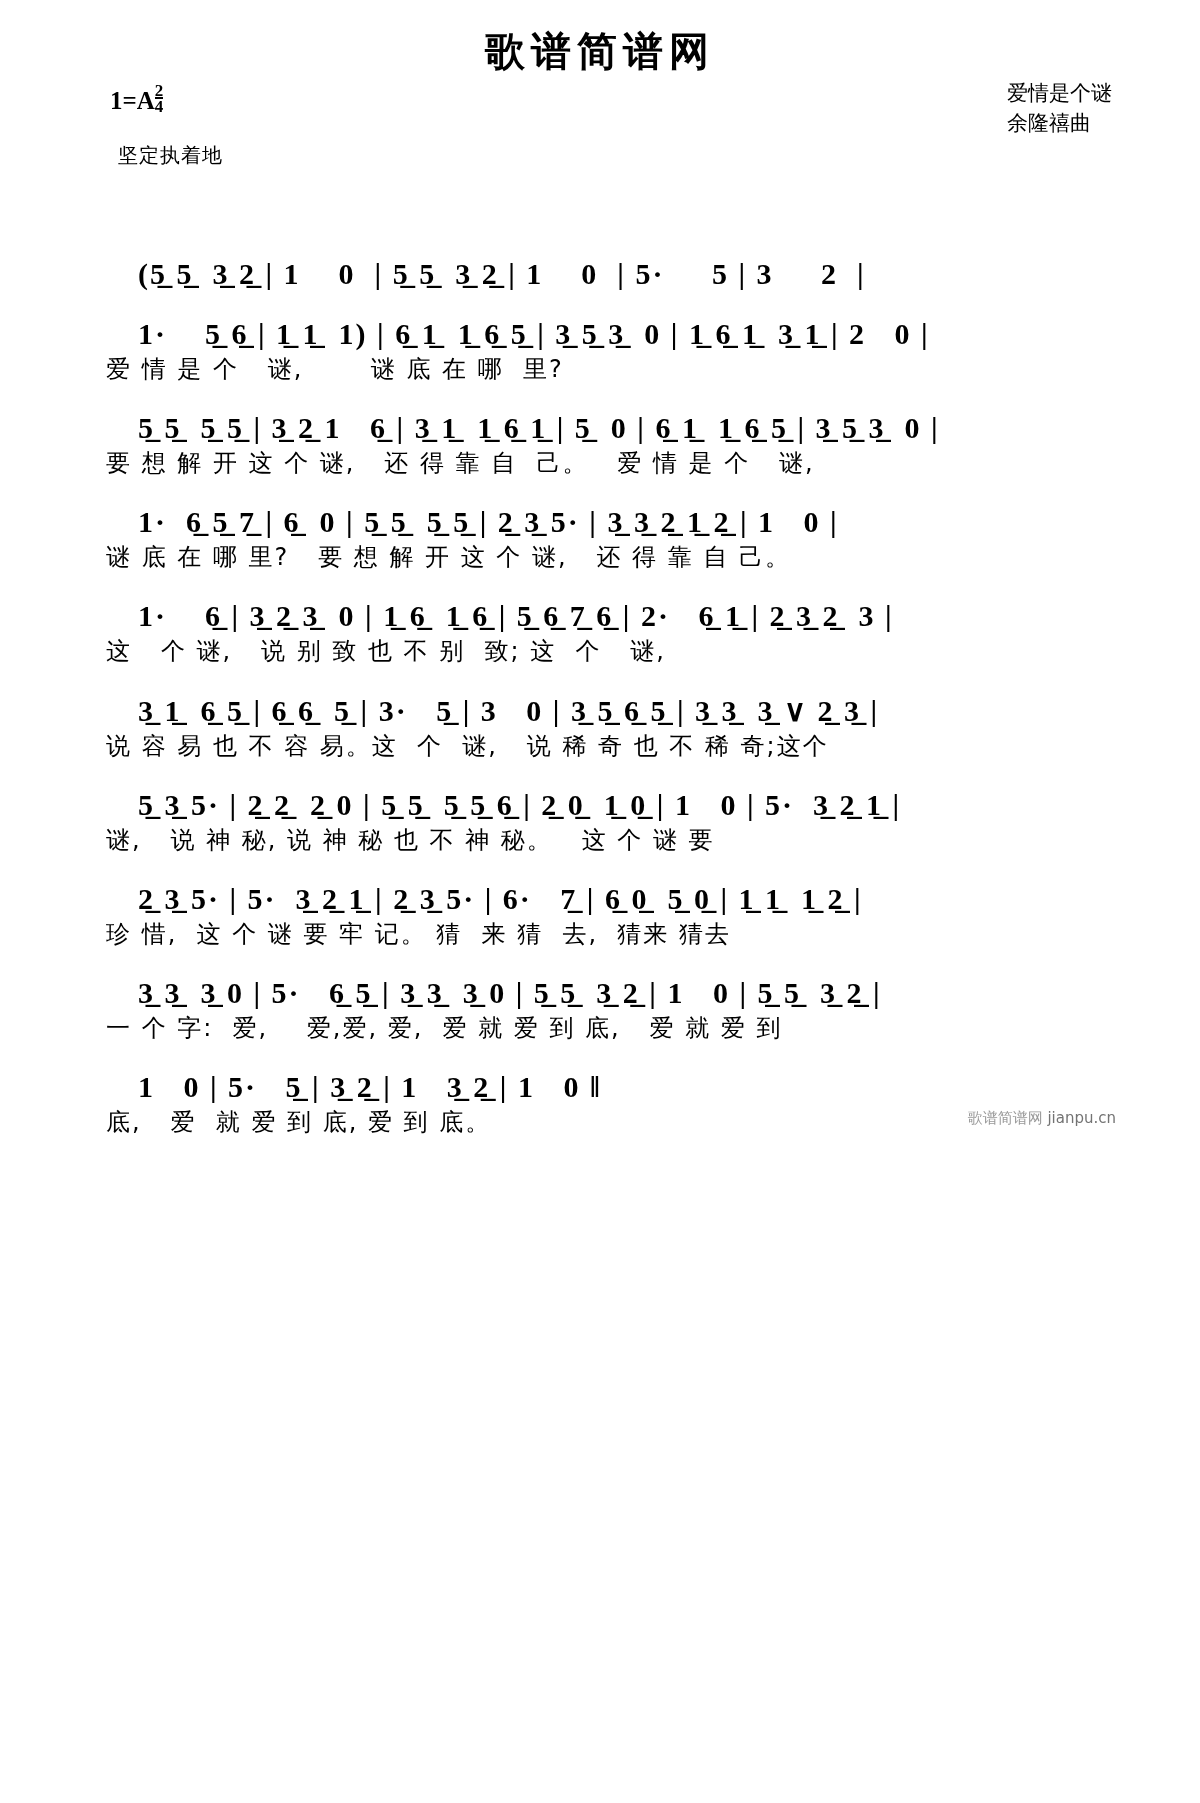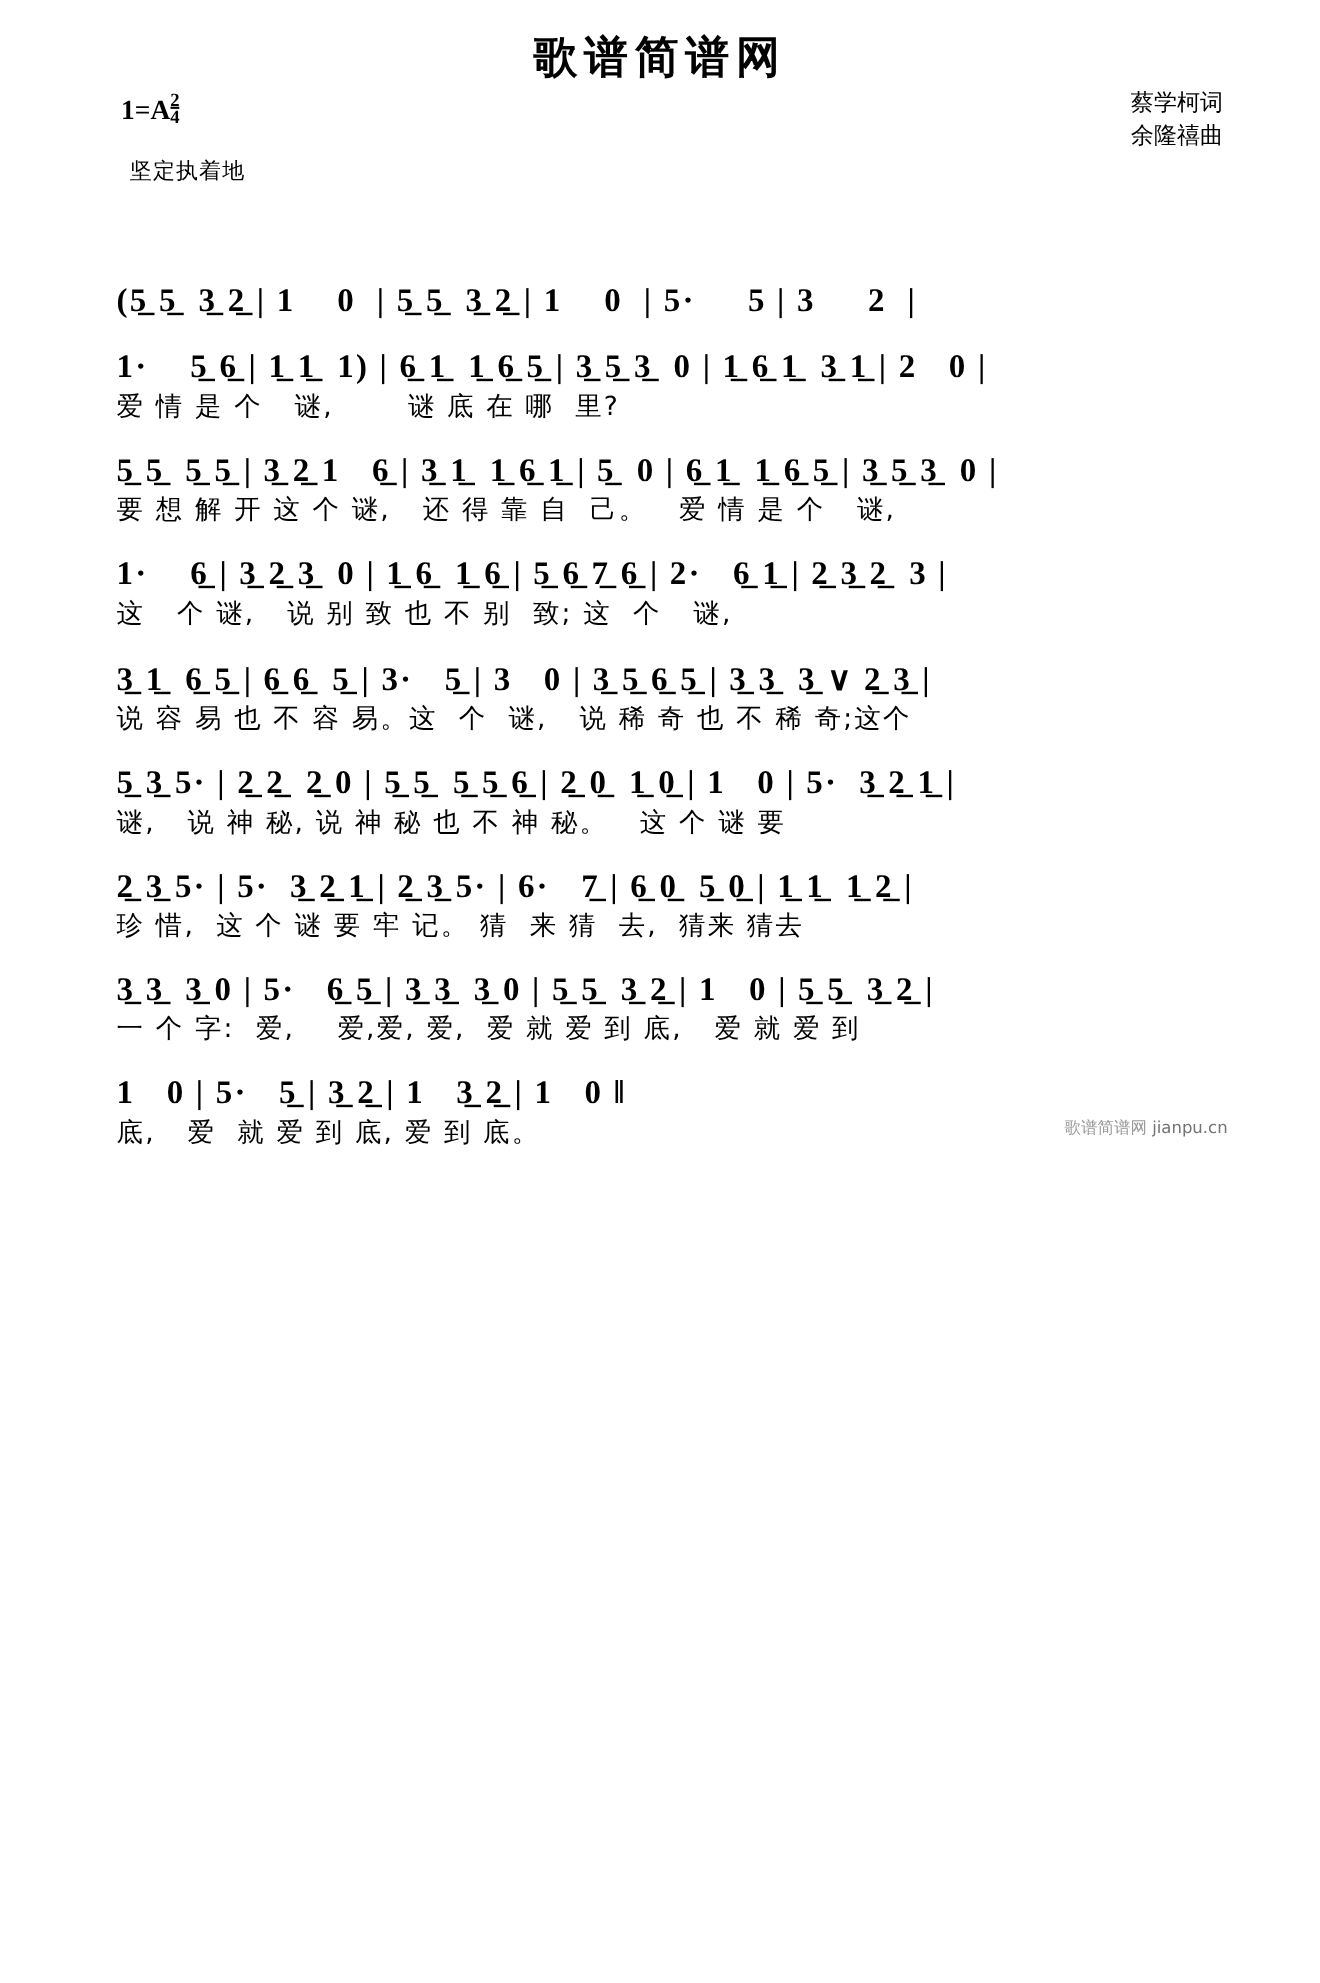--- a/index.html
+++ b/index.html
@@ -77,41 +77,42 @@
     font-size:15px;color:#999;
   }
   .watermark .red{color:#737373;}
   .ln-notes{
     font-family:"Liberation Serif", serif;
     font-size:30px;
     font-weight:bold;
     letter-spacing:2px;
     white-space:pre;
     padding-left:6px;
+    margin-left:32px;
   }
   .ln-lyr{
     font-family:"DejaVu Sans", sans-serif;
     font-size:24px;
     letter-spacing:2px;
     white-space:pre;
     padding-left:6px;
     margin-top:2px;
   }
   .sysblk{margin-bottom:26px;}
   .first-sys{margin-top:178px;}
 </style>
 </head>
 <body>
 
 <div class="sheet">
 
   <div class="title">歌谱简谱网</div>
 
   <div class="credits">
-    <div>蔡学柯词</div>
+    <div>爱情是个谜</div>
     <div>余隆禧曲</div>
   </div>
 
   <div class="keyline">
     <span>1=A</span>
     <span class="meter">
       <span class="num">2</span>
       <span class="den">4</span>
     </span>
   </div>
@@ -128,20 +129,24 @@
     <div class="sysblk">
       <div class="ln-notes">1·    5̲ 6̲ | 1̲ 1̲  1) | 6̲ 1̲  1̲ 6̲ 5̲ | 3̲ 5̲ 3̲  0 | 1̲ 6̲ 1̲  3̲ 1̲ | 2   0 |</div>
       <div class="ln-lyr">爱 情 是 个   谜,       谜 底 在 哪  里?</div>
     </div>
 
     <div class="sysblk">
       <div class="ln-notes">5̲ 5̲  5̲ 5̲ | 3̲ 2̲ 1   6̲ | 3̲ 1̲  1̲ 6̲ 1̲ | 5̲  0 | 6̲ 1̲  1̲ 6̲ 5̲ | 3̲ 5̲ 3̲  0 |</div>
       <div class="ln-lyr">要 想 解 开 这 个 谜,   还 得 靠 自  己。   爱 情 是 个   谜,</div>
     </div>
 
+    <div class="sysblk">
+      <div class="ln-notes">1·  6̲ 5̲ 7̲ | 6̲  0 | 5̲ 5̲  5̲ 5̲ | 2̲ 3̲ 5· | 3̲ 3̲ 2̲ 1̲ 2̲ | 1   0 |</div>
+      <div class="ln-lyr">谜 底 在 哪 里?   要 想 解 开 这 个 谜,   还 得 靠 自 己。</div>
+    </div>
 
     <div class="sysblk">
       <div class="ln-notes">1·    6̲ | 3̲ 2̲ 3̲  0 | 1̲ 6̲  1̲ 6̲ | 5̲ 6̲ 7̲ 6̲ | 2·   6̲ 1̲ | 2̲ 3̲ 2̲  3 |</div>
       <div class="ln-lyr">这   个 谜,   说 别 致 也 不 别  致; 这  个   谜,</div>
     </div>
 
     <div class="sysblk">
       <div class="ln-notes">3̲ 1̲  6̲ 5̲ | 6̲ 6̲  5̲ | 3·   5̲ | 3   0 | 3̲ 5̲ 6̲ 5̲ | 3̲ 3̲  3̲ ∨ 2̲ 3̲ |</div>
       <div class="ln-lyr">说 容 易 也 不 容 易。这  个  谜,   说 稀 奇 也 不 稀 奇;这个</div>
     </div>

